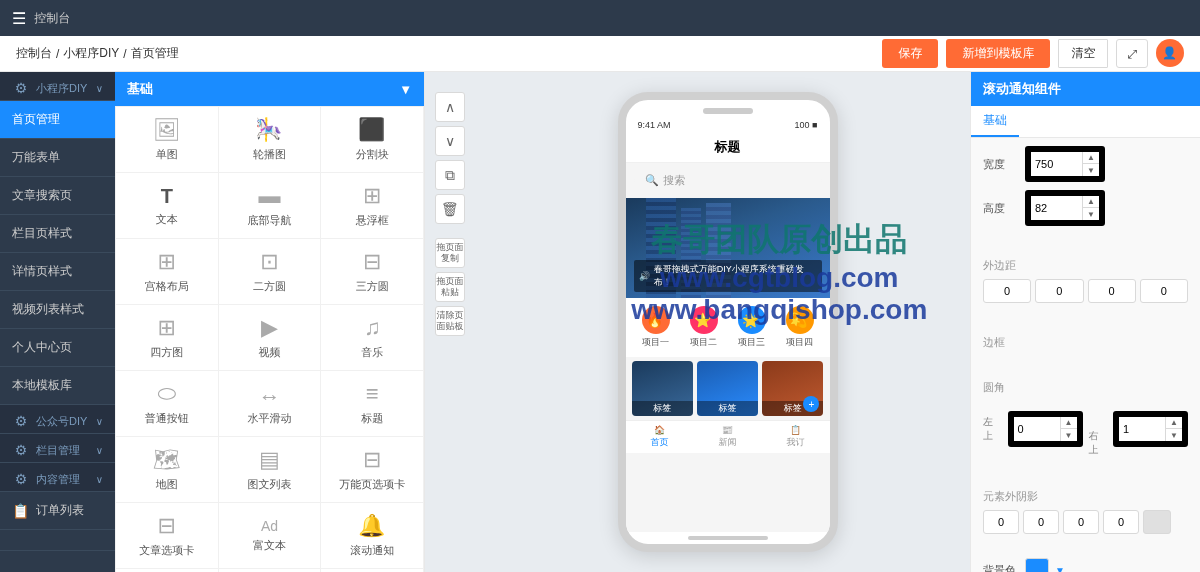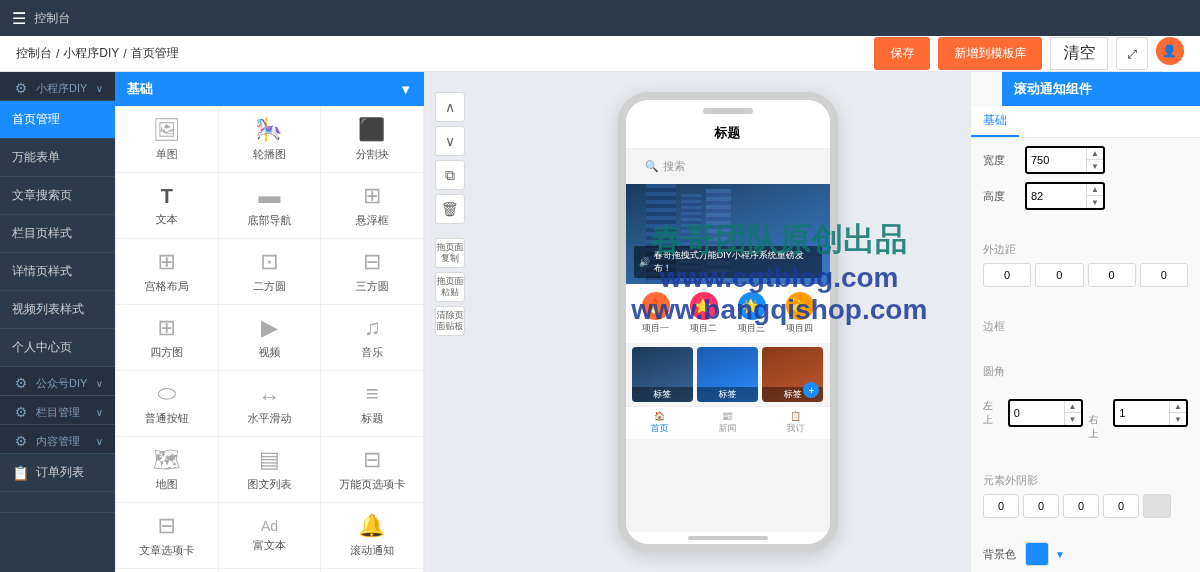--- a/index.html
+++ b/index.html
@@ -28,21 +28,21 @@
       padding: 0 16px;
       border-bottom: 1px solid #e8e8e8;
       justify-content: space-between;
       flex-shrink: 0;
     }
     .breadcrumb { display: flex; align-items: center; font-size: 12px; color: #666; gap: 4px; }
     .breadcrumb span { color: #333; }
     .second-bar-actions { display: flex; gap: 8px; }
     .btn-save { background: #ff6b35; color: #fff; border: none; padding: 5px 16px; border-radius: 3px; cursor: pointer; font-size: 12px; }
     .btn-new { background: #ff6b35; color: #fff; border: none; padding: 5px 16px; border-radius: 3px; cursor: pointer; font-size: 12px; }
-    .btn-clear { background: #fff; color: #333; border: 1px solid #d9d9d9; padding: 5px 12px; border-radius: 1px; cursor: pointer; font-size: 16px; }
+    .btn-clear { background: #fff; color: #333; border: 1px solid #d9d9d9; padding: 5px 12px; border-radius: 1px; cursor: pointer; font-size: 12px; }
     .btn-expand { background: #fff; color: #333; border: 1px solid #d9d9d9; padding: 5px 10px; border-radius: 3px; cursor: pointer; font-size: 12px; }
     .user-avatar { width: 28px; height: 28px; border-radius: 50%; background: #ff6b35; display: flex; align-items: center; justify-content: center; color: #fff; font-size: 12px; cursor: pointer; }
 
     
     .main-layout {
       display: flex;
       flex: 1;
       overflow: hidden;
     }
 
@@ -304,21 +304,20 @@
       flex-shrink: 0;
       overflow-y: auto;
       padding-bottom: 20px;
     }
     .right-panel-header {
       background: #1a8cff;
       color: #fff;
       padding: 8px 12px;
       font-size: 13px;
       font-weight: bold;
-      margin-left: 31px;
     }
     .right-panel-tabs {
       display: flex;
       border-bottom: 1px solid #e8e8e8;
       background: #fff;
     }
     .right-panel-tab {
       padding: 6px 12px;
       font-size: 12px;
       cursor: pointer;
@@ -346,21 +345,21 @@
     }
     .prop-label {
       font-size: 11px;
       color: #555;
       width: 36px;
       flex-shrink: 0;
     }
     .prop-input-with-arrows {
       display: flex;
       align-items: center;
-      border: 2px solid #000000;
+      border: 6px solid #000000;
       border-radius: 3px;
       background: #fff;
       width: 80px;
     }
     .prop-input-val {
       flex: 1;
       padding: 0 4px;
       font-size: 11px;
       height: 24px;
       display: flex;
@@ -514,20 +513,23 @@
     </div>
     <div class="sidebar-item">
       <span>详情页样式</span>
     </div>
     <div class="sidebar-item">
       <span>视频列表样式</span>
     </div>
     <div class="sidebar-item">
       <span>个人中心页</span>
     </div>
+    <div class="sidebar-item">
+      <span>本地模板库</span>
+    </div>
     <div class="sidebar-item section-header">
       <span class="item-icon">⚙</span>
       <span>公众号DIY</span>
       <span class="sidebar-arrow">∨</span>
     </div>
     <div class="sidebar-item section-header">
       <span class="item-icon">⚙</span>
       <span>栏目管理</span>
       <span class="sidebar-arrow">∨</span>
     </div>
@@ -665,20 +667,24 @@
       <div class="toolbar-btn">
         <span style="font-size:9px;text-align:center;line-height:1.2;">拖页面<br>粘贴</span>
       </div>
       <div class="toolbar-btn">
         <span style="font-size:9px;text-align:center;line-height:1.2;">清除页<br>面贴板</span>
       </div>
     </div>
 
     <div class="phone-mockup" style="margin-left:60px;">
       <div class="phone-speaker"></div>
+      <div class="phone-status">
+        <span>9:41 AM</span>
+        <span>100 ■</span>
+      </div>
       <div class="phone-content">
         <div class="phone-title-bar">
           <span>标题</span>
         </div>
         <div class="phone-search">
           <span>🔍</span>
           <span>搜索</span>
         </div>
 
         <div class="phone-banner">

